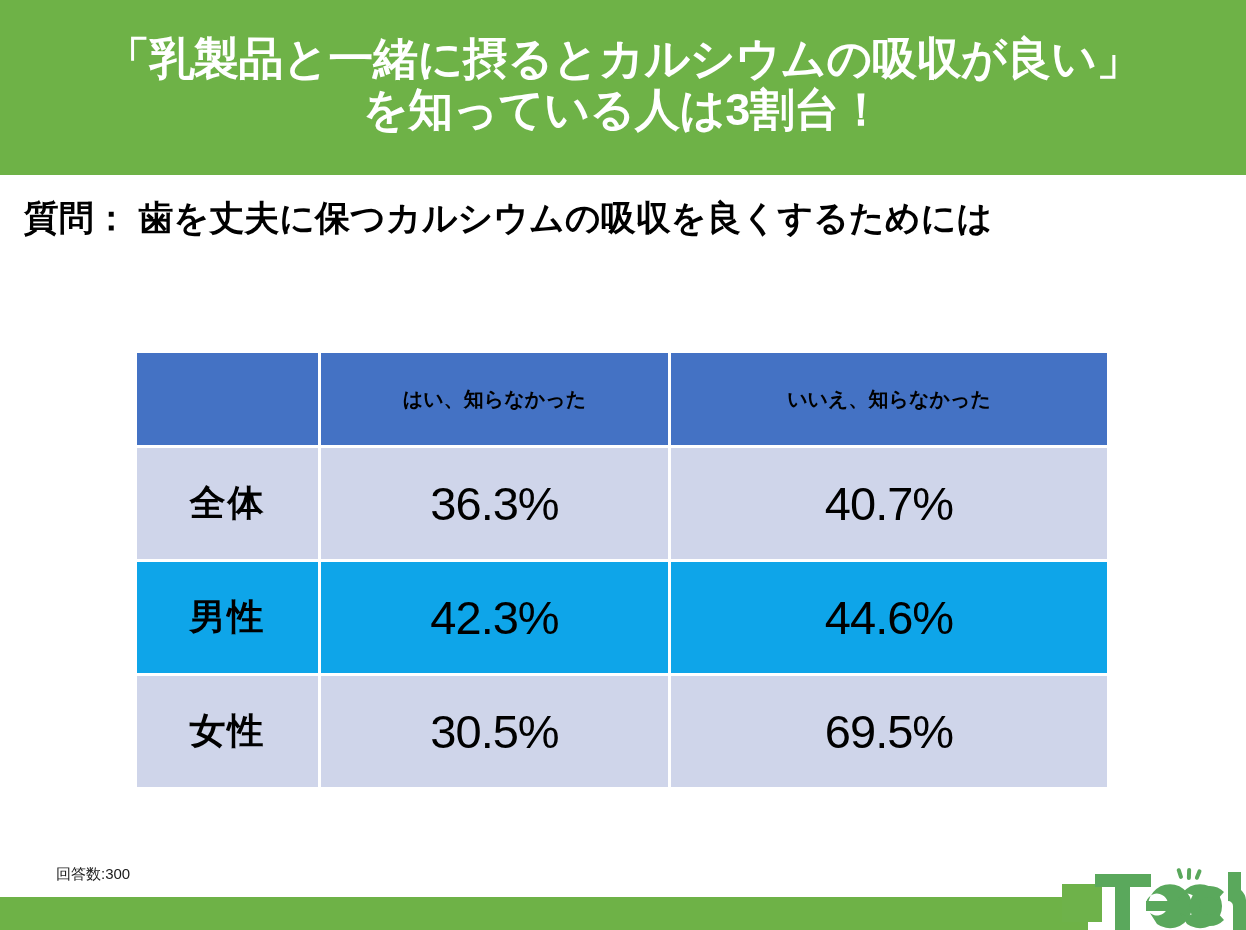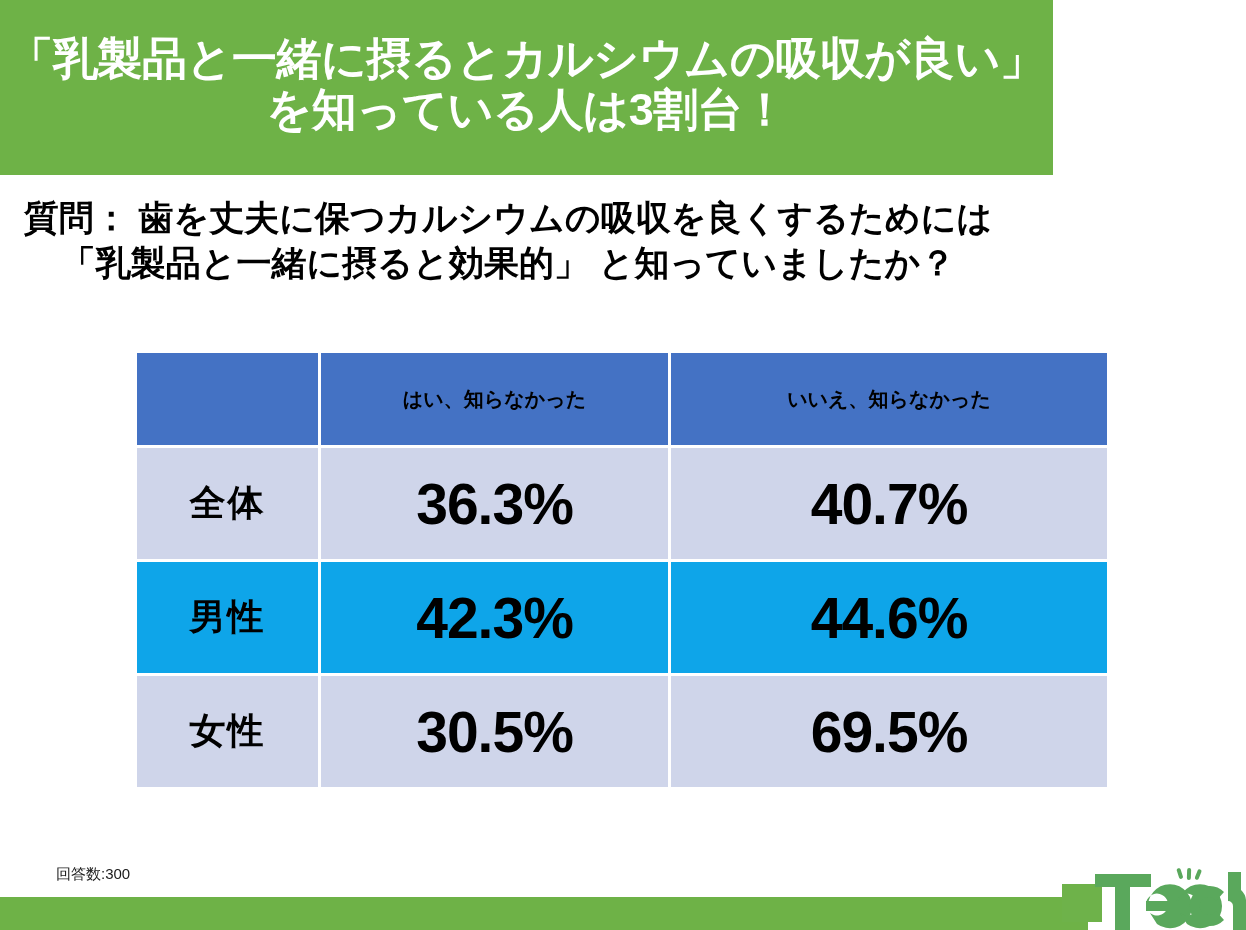--- a/index.html
+++ b/index.html
@@ -13,21 +13,21 @@
     font-family: "Liberation Sans", "DejaVu Sans", sans-serif;
     overflow: hidden;
     position: relative;
   }
 
   
   .banner {
     position: absolute;
     left: 0;
     top: 0;
-    width: 1053px;
+    width: 1246px;
     height: 175px;
     background: #6EB247;
     display: flex;
     flex-direction: column;
     align-items: center;
     justify-content: center;
     box-sizing: border-box;
     padding: 4px 18px 10px 18px;
   }
   .banner-line {
@@ -94,22 +94,22 @@
   }
   tr.band-a td { background: #CFD5EA; }
   tr.band-b td { background: #0ea5e9; }
 
   .row-label {
     font-size: 36px;
     font-weight: bold;
     letter-spacing: 2px;
   }
   .row-value {
-    font-size: 57px;
-    font-weight: bold;
+    font-size: 47px;
+    font-weight: normal;
     letter-spacing: -1px;
   }
 
   
   .footer-note {
     position: absolute;
     left: 56px;
     top: 865px;
     font-size: 15px;
     color: #1a1a1a;
@@ -138,21 +138,20 @@
 </head>
 <body>
 
 <div class="banner">
   <div class="banner-line">「乳製品と一緒に摂るとカルシウムの吸収が良い」</div>
   <div class="banner-line">を知っている人は3割台！</div>
 </div>
 
 <div class="question">
   <div class="question-line">質問： 歯を丈夫に保つカルシウムの吸収を良くするためには</div>
-  <div class="question-line">「乳製品と一緒に摂ると効果的」 と知っていましたか？</div>
 </div>
 
 <div class="table-wrap">
   <table class="data-table">
     <colgroup>
       <col class="c-label">
       <col class="c-yes">
       <col class="c-no">
     </colgroup>
     <thead>

